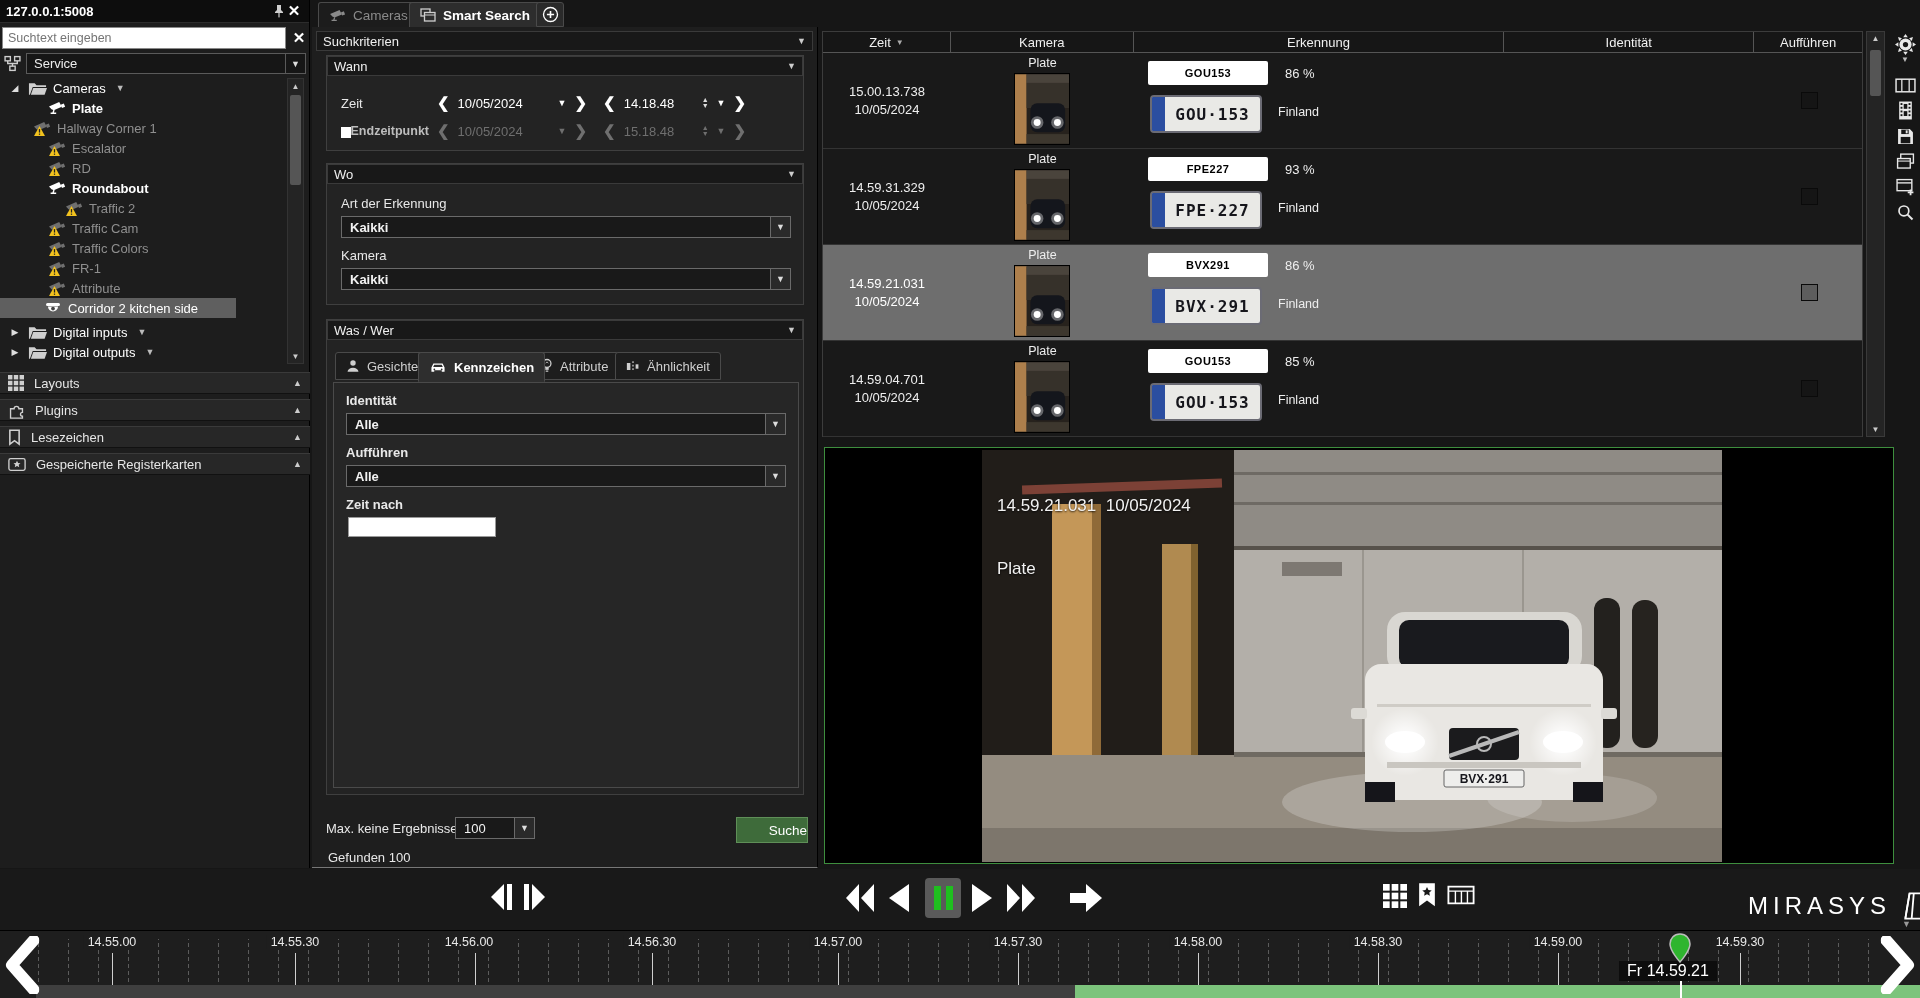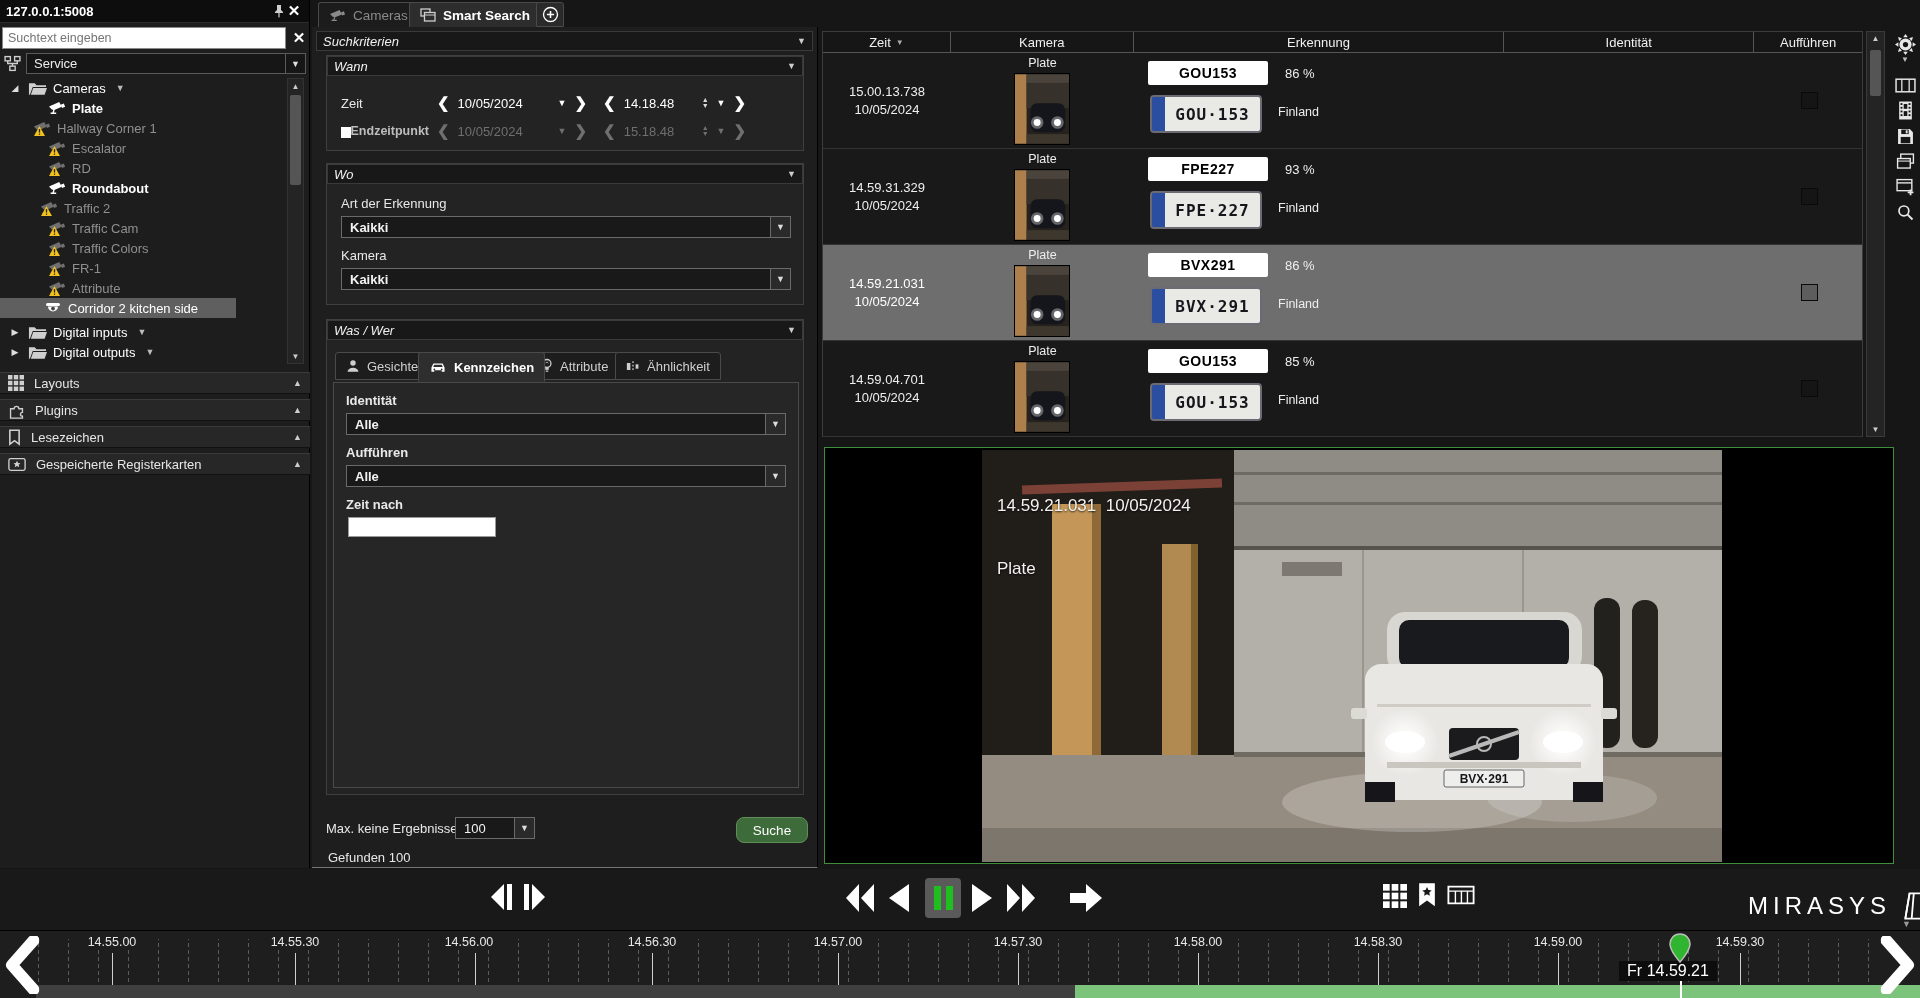--- a/index.html
+++ b/index.html
@@ -36,46 +36,46 @@
 
   
   .tab{position:absolute;top:2px;height:25px;display:flex;align-items:center;gap:7px;padding:0 10px;font-size:13.5px;border:1px solid #4a4a4a;border-bottom:none;border-radius:3px 3px 0 0;}
   .tab.inactive{background:#1c1c1c;color:#8a8a8a;}
   .tab.active{background:#2d2d2d;color:#fff;font-weight:bold;}
   .tab .tx{font-size:13px;font-weight:bold;}
   .plus-tab{position:absolute;top:2px;height:25px;width:28px;background:#2a2a2a;border:1px solid #4a4a4a;border-radius:3px 3px 0 0;display:flex;align-items:center;justify-content:center;color:#fff;}
 
   
   .criteria{position:absolute;left:312px;top:27px;width:506px;height:841px;background:#1e1e1e;border-right:1px solid #000;border-bottom:1px solid #777;}
-  .secbar{position:relative;height:20px;background:#181818;border:1px solid #3a3a3a;display:flex;align-items:center;font-size:13px;color:#f0f0f0;padding:0 6px;font-style:italic;}
+  .secbar{position:relative;height:20px;background:#181818;border:1px solid #3a3a3a;display:flex;align-items:center;font-size:13px;color:#f0f0f0;padding:0 6px;}
   .secbar .caret{margin-left:auto;font-size:9px;color:#ccc;}
   .groupbox{position:absolute;background:#232323;border:1px solid #3f3f3f;}
   .fieldlabel{font-size:13px;color:#e8e8e8;}
   .dd{position:relative;height:22px;background:#191919;border:1px solid #6a6a6a;display:flex;align-items:center;padding-left:8px;font-size:13px;color:#f2f2f2;font-weight:bold;}
   .dd .caret{position:absolute;right:0;top:0;width:20px;height:100%;border-left:1px solid #6a6a6a;background:#2a2a2a;display:flex;align-items:center;justify-content:center;font-size:9px;color:#ddd;}
   .dtctl{display:flex;align-items:center;gap:8px;font-size:13px;color:#fff;}
   .dtctl .nav{font-weight:bold;font-size:15px;}
   .dtctl.dis,.dtctl.dis .nav,.dtctl.dis .spin{color:#6f6f6f;}
   .wtab{position:absolute;top:0;height:28px;display:flex;align-items:center;gap:7px;padding:0 10px;font-size:13px;border:1px solid #4a4a4a;border-radius:3px 3px 0 0;background:#1d1d1d;color:#cfcfcf;}
   .wtab.active{background:#2e2e2e;color:#fff;font-weight:bold;border-bottom:1px solid #2e2e2e;height:30px;z-index:2;}
-  .searchbtn{position:absolute;width:72px;height:26px;background:#3e6b3a;border:1px solid #5f8f58;border-radius:8px;color:#fff;font-size:13.5px;display:flex;align-items:center;justify-content:center;}
+  .searchbtn{position:absolute;width:72px;height:26px;background:#3e6b3a;border:1px solid #5f8f58;border-radius:0;color:#fff;font-size:13.5px;display:flex;align-items:center;justify-content:flex-end;}
   .whiteinput{background:#fff;border:1px solid #999;height:20px;}
 
   
   .rtable{position:absolute;left:822px;top:31px;width:1041px;height:406px;background:#191919;border:1px solid #3c3c3c;}
   .rthead{position:absolute;left:0;top:0;width:100%;height:21px;background:#161616;border-bottom:1px solid #555;display:flex;font-size:13px;color:#f0f0f0;}
   .hc{display:flex;align-items:center;justify-content:center;border-right:1px solid #555;gap:5px;}
   .rrow{position:absolute;left:0;width:100%;height:96px;border-bottom:1px solid #333;}
   .rrow.sel{background:#6e6e6e;}
   .timecell{position:absolute;left:0;top:0;width:128px;height:100%;display:flex;flex-direction:column;align-items:center;justify-content:center;gap:3px;font-size:13px;color:#eee;}
   .rrow.sel .timecell{color:#fff;}
   .camcell{position:absolute;left:128px;top:0;width:183px;height:100%;text-align:center;}
   .camcell .cname{font-size:12.5px;color:#eee;margin-top:3px;}
   .camthumb{position:absolute;left:63px;top:20px;width:56px;height:72px;border:1px solid #000;}
-  .platebox{position:absolute;left:325px;top:8px;width:120px;height:24px;background:#fff;border-radius:2px;color:#000;font-weight:bold;font-size:14px;display:flex;align-items:center;justify-content:center;letter-spacing:.5px;}
+  .platebox{position:absolute;left:325px;top:8px;width:120px;height:24px;background:#fff;border-radius:2px;color:#000;font-weight:bold;font-size:11px;display:flex;align-items:center;justify-content:center;letter-spacing:.5px;}
   .conf{position:absolute;left:462px;top:13px;font-size:13px;color:#eee;}
   .plateimg{position:absolute;left:327px;top:42px;width:112px;height:38px;background:#e9e9e6;border:2px solid #6b6b74;border-radius:4px;display:flex;align-items:center;}
   .plateimg .eu{width:13px;height:100%;background:#2b4ea0;border-radius:1px 0 0 1px;}
   .plateimg .ptx{flex:1;text-align:center;font-family:"DejaVu Sans Mono",monospace;font-weight:bold;font-size:16px;color:#16161c;letter-spacing:1px;}
   .country{position:absolute;left:455px;top:52px;font-size:12.5px;color:#eee;}
   .cbx{position:absolute;left:978px;top:39px;width:17px;height:17px;border:1.5px solid #0a0a0a;background:rgba(0,0,0,.15);}
   
   .tsb{position:absolute;left:1866px;top:31px;width:19px;height:406px;background:#242424;border:1px solid #3a3a3a;}
   
   .rtools{position:absolute;left:1890px;top:34px;width:30px;display:flex;flex-direction:column;align-items:center;gap:8px;color:#e8e8e8;}
@@ -343,21 +343,21 @@
             </svg>
         </span>
         <span class="lbl">RD</span>
       </div>
       <div class="ti ok" style="padding-left:48px">
         <svg class="icon" width="18" height="14" style="color:#fff">
             <use href="#i-cam"></use>
           </svg>
         <span class="lbl">Roundabout</span>
       </div>
-      <div class="ti warn" style="padding-left:40px">
+      <div class="ti warn" style="padding-left:65px">
         <span style="position:relative;display:inline-block;width:18px;height:14px">
           <svg class="icon" width="18" height="14" style="color:#6f6f6f">
               <use href="#i-cam"></use>
             </svg>
           <svg width="11" height="10" style="position:absolute;left:1px;top:5px">
               <use href="#i-warn"></use>
             </svg>
         </span>
         <span class="lbl">Traffic 2</span>
       </div>

